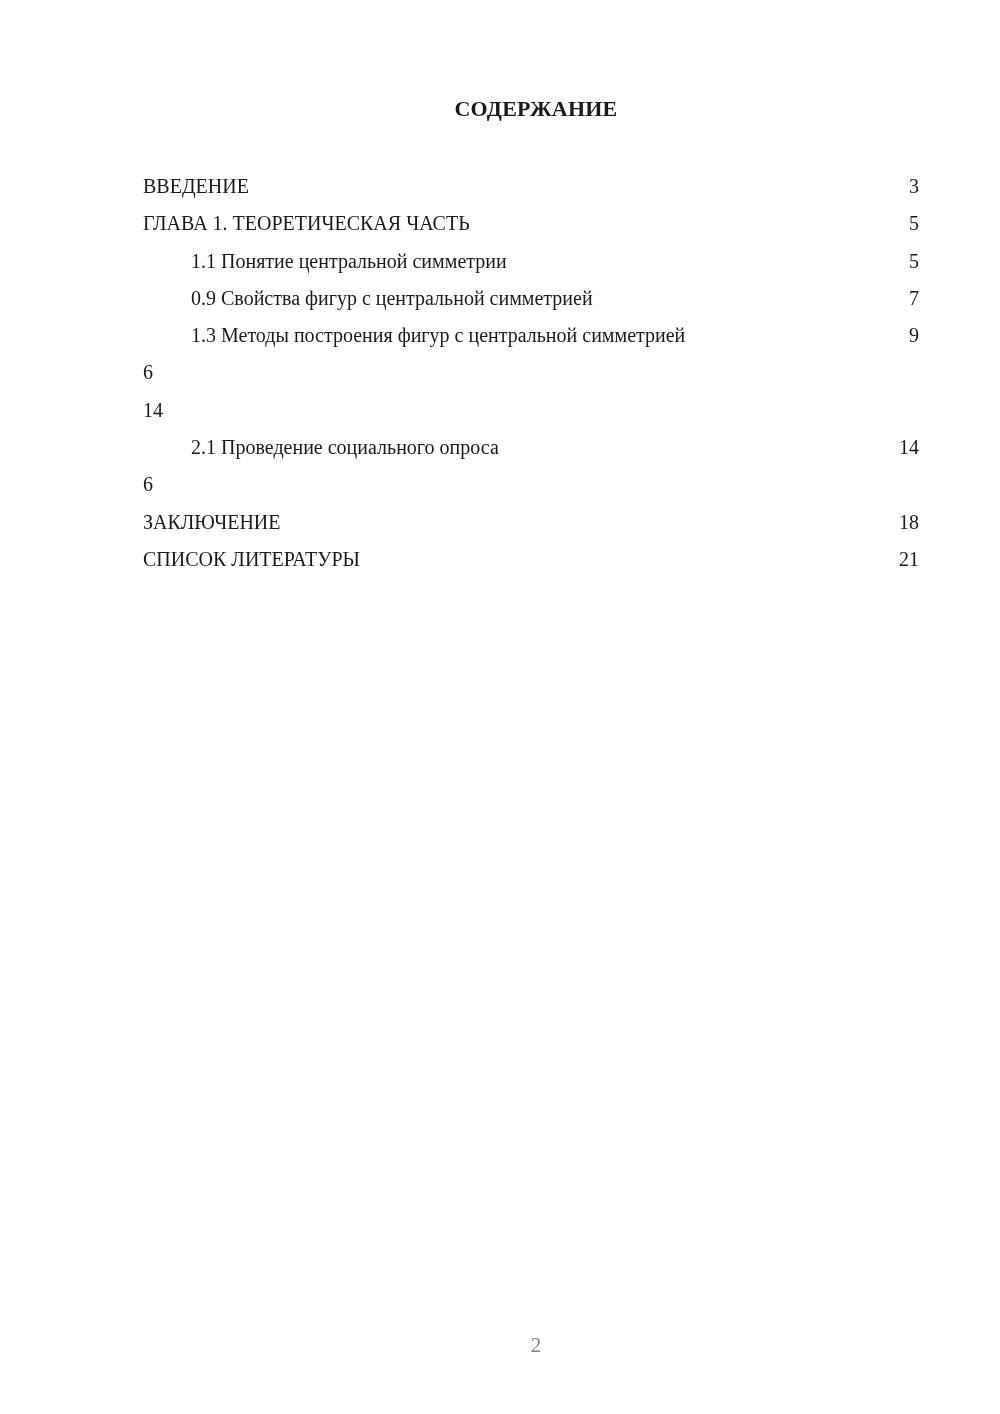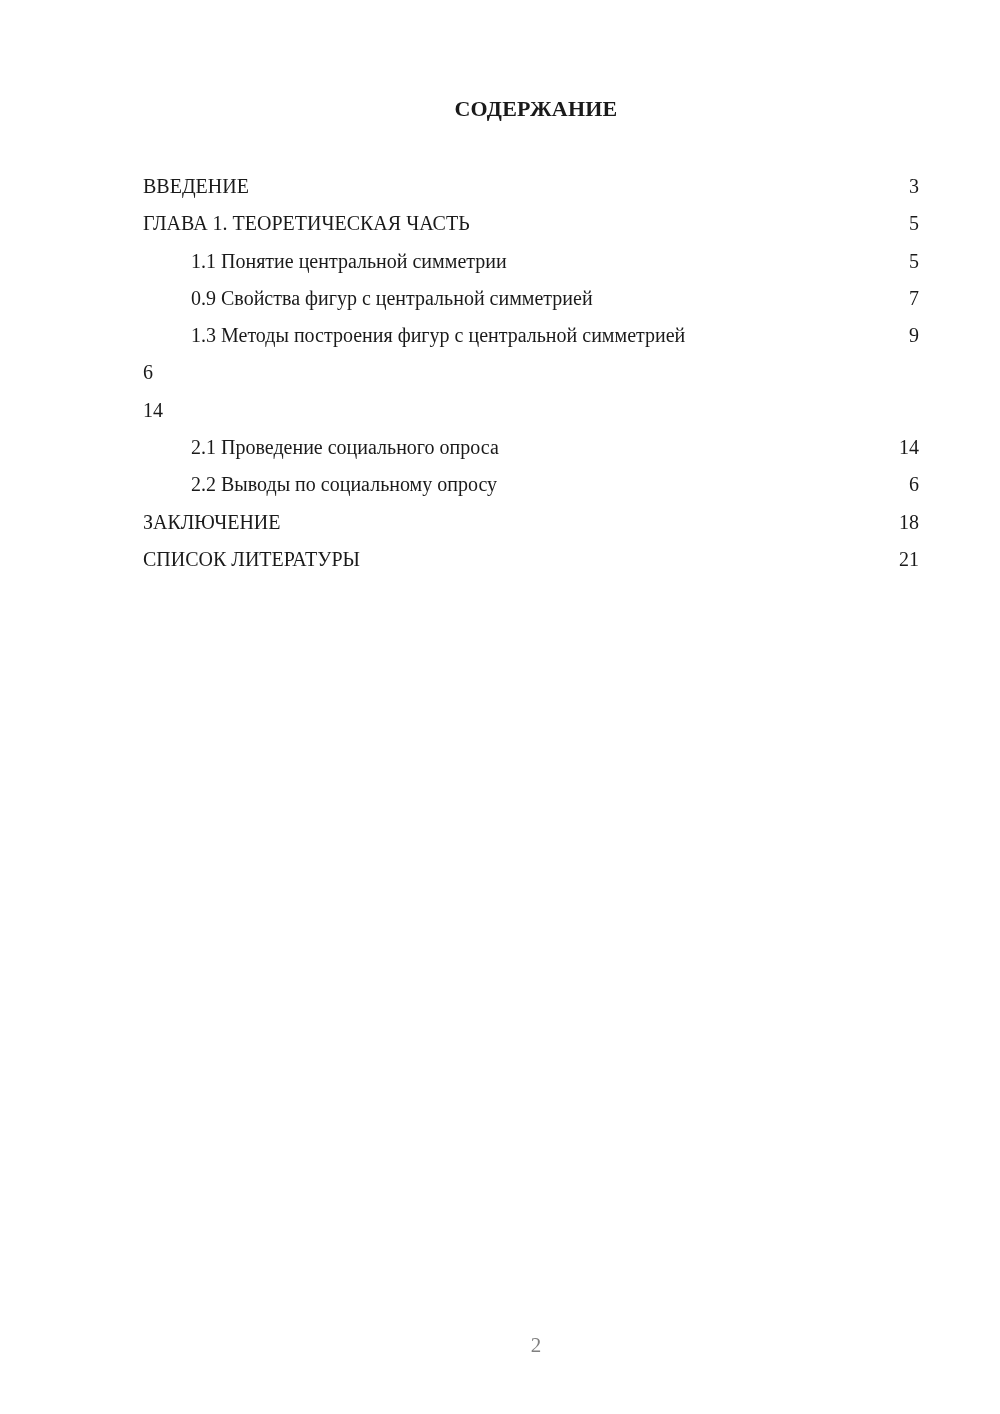--- a/index.html
+++ b/index.html
@@ -55,21 +55,20 @@
     <span class="page-num">6</span>
   </div>
   <div class="toc-row">
     <span class="page-num">14</span>
   </div>
   <div class="toc-row sub">
     <span class="label">2.1 Проведение социального опроса</span>
     <span class="page-num">14</span>
   </div>
   <div class="toc-row sub">
-    <span class="label">2.2 Выводы по социальному опросу</span>
     <span class="page-num">6</span>
   </div>
   <div class="toc-row">
     <span class="label">ЗАКЛЮЧЕНИЕ</span>
     <span class="page-num">18</span>
   </div>
   <div class="toc-row">
     <span class="label">СПИСОК ЛИТЕРАТУРЫ</span>
     <span class="page-num">21</span>
   </div>

